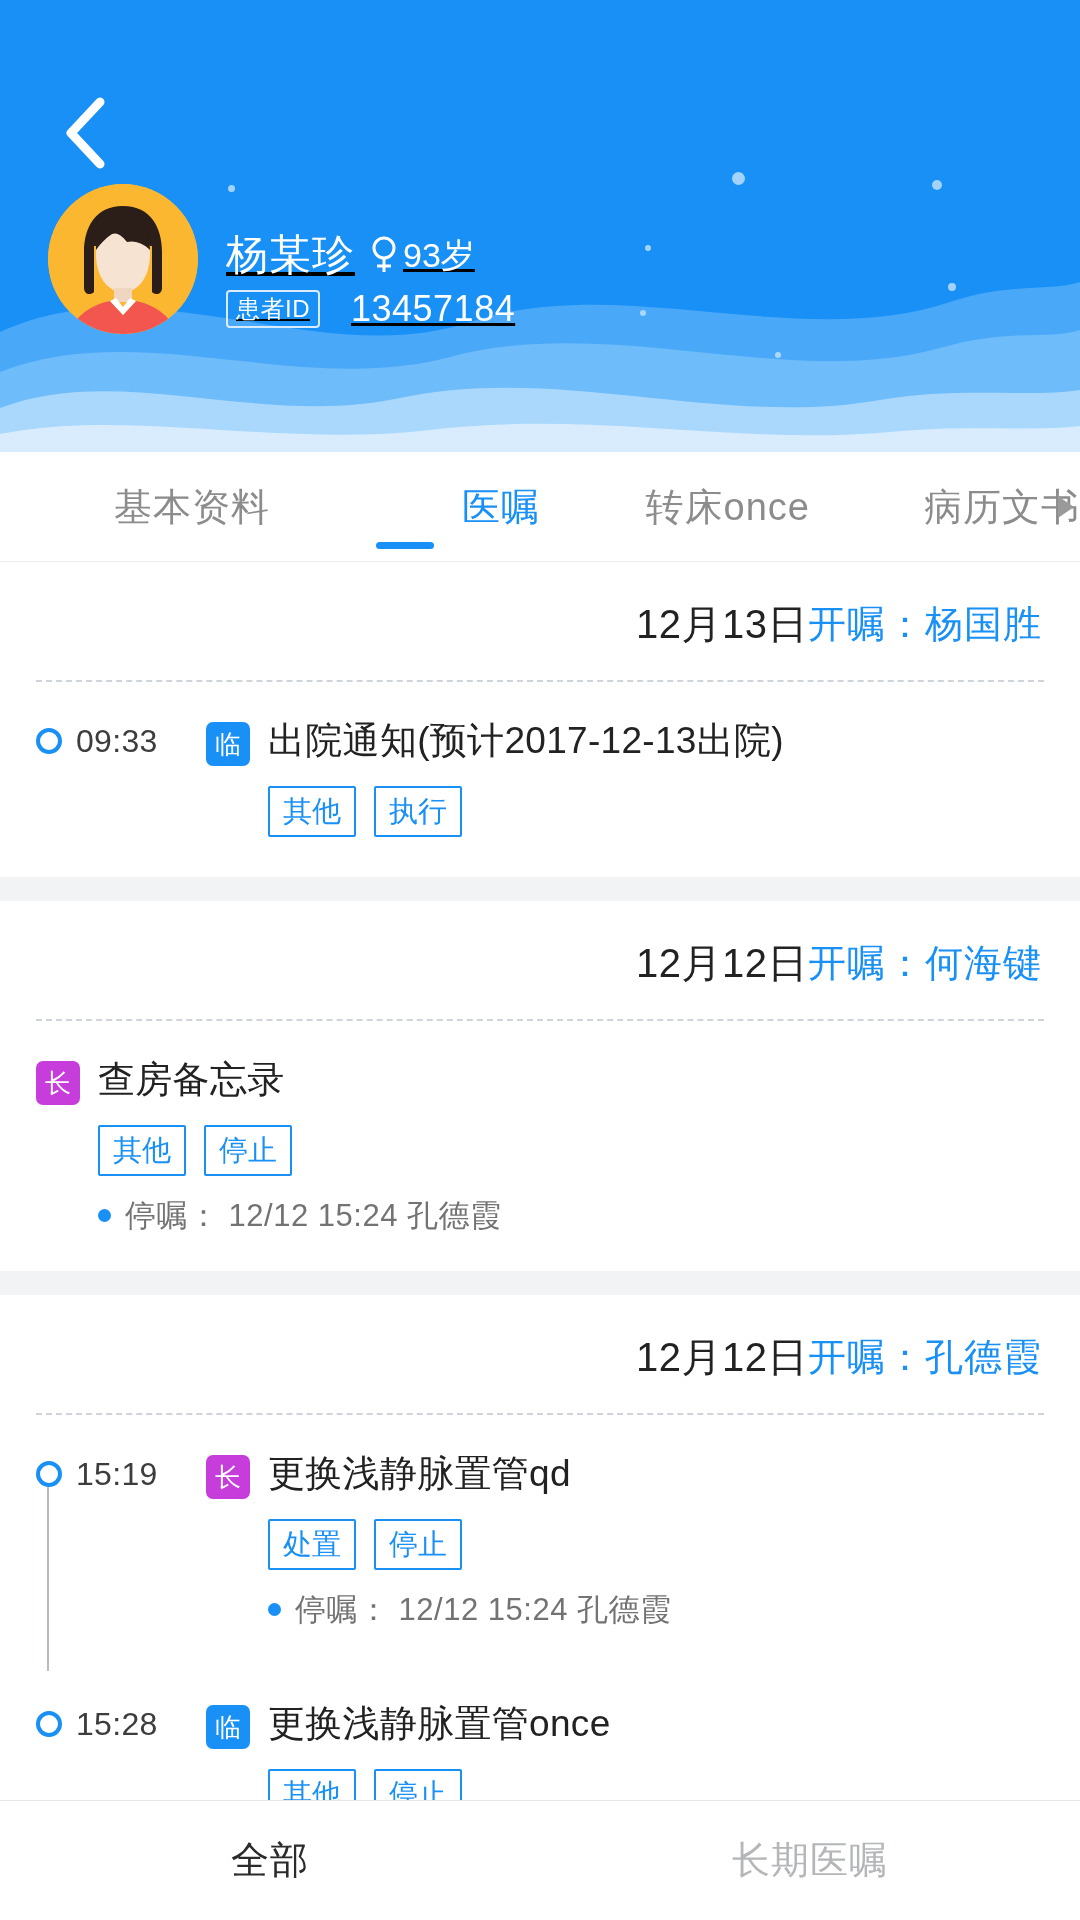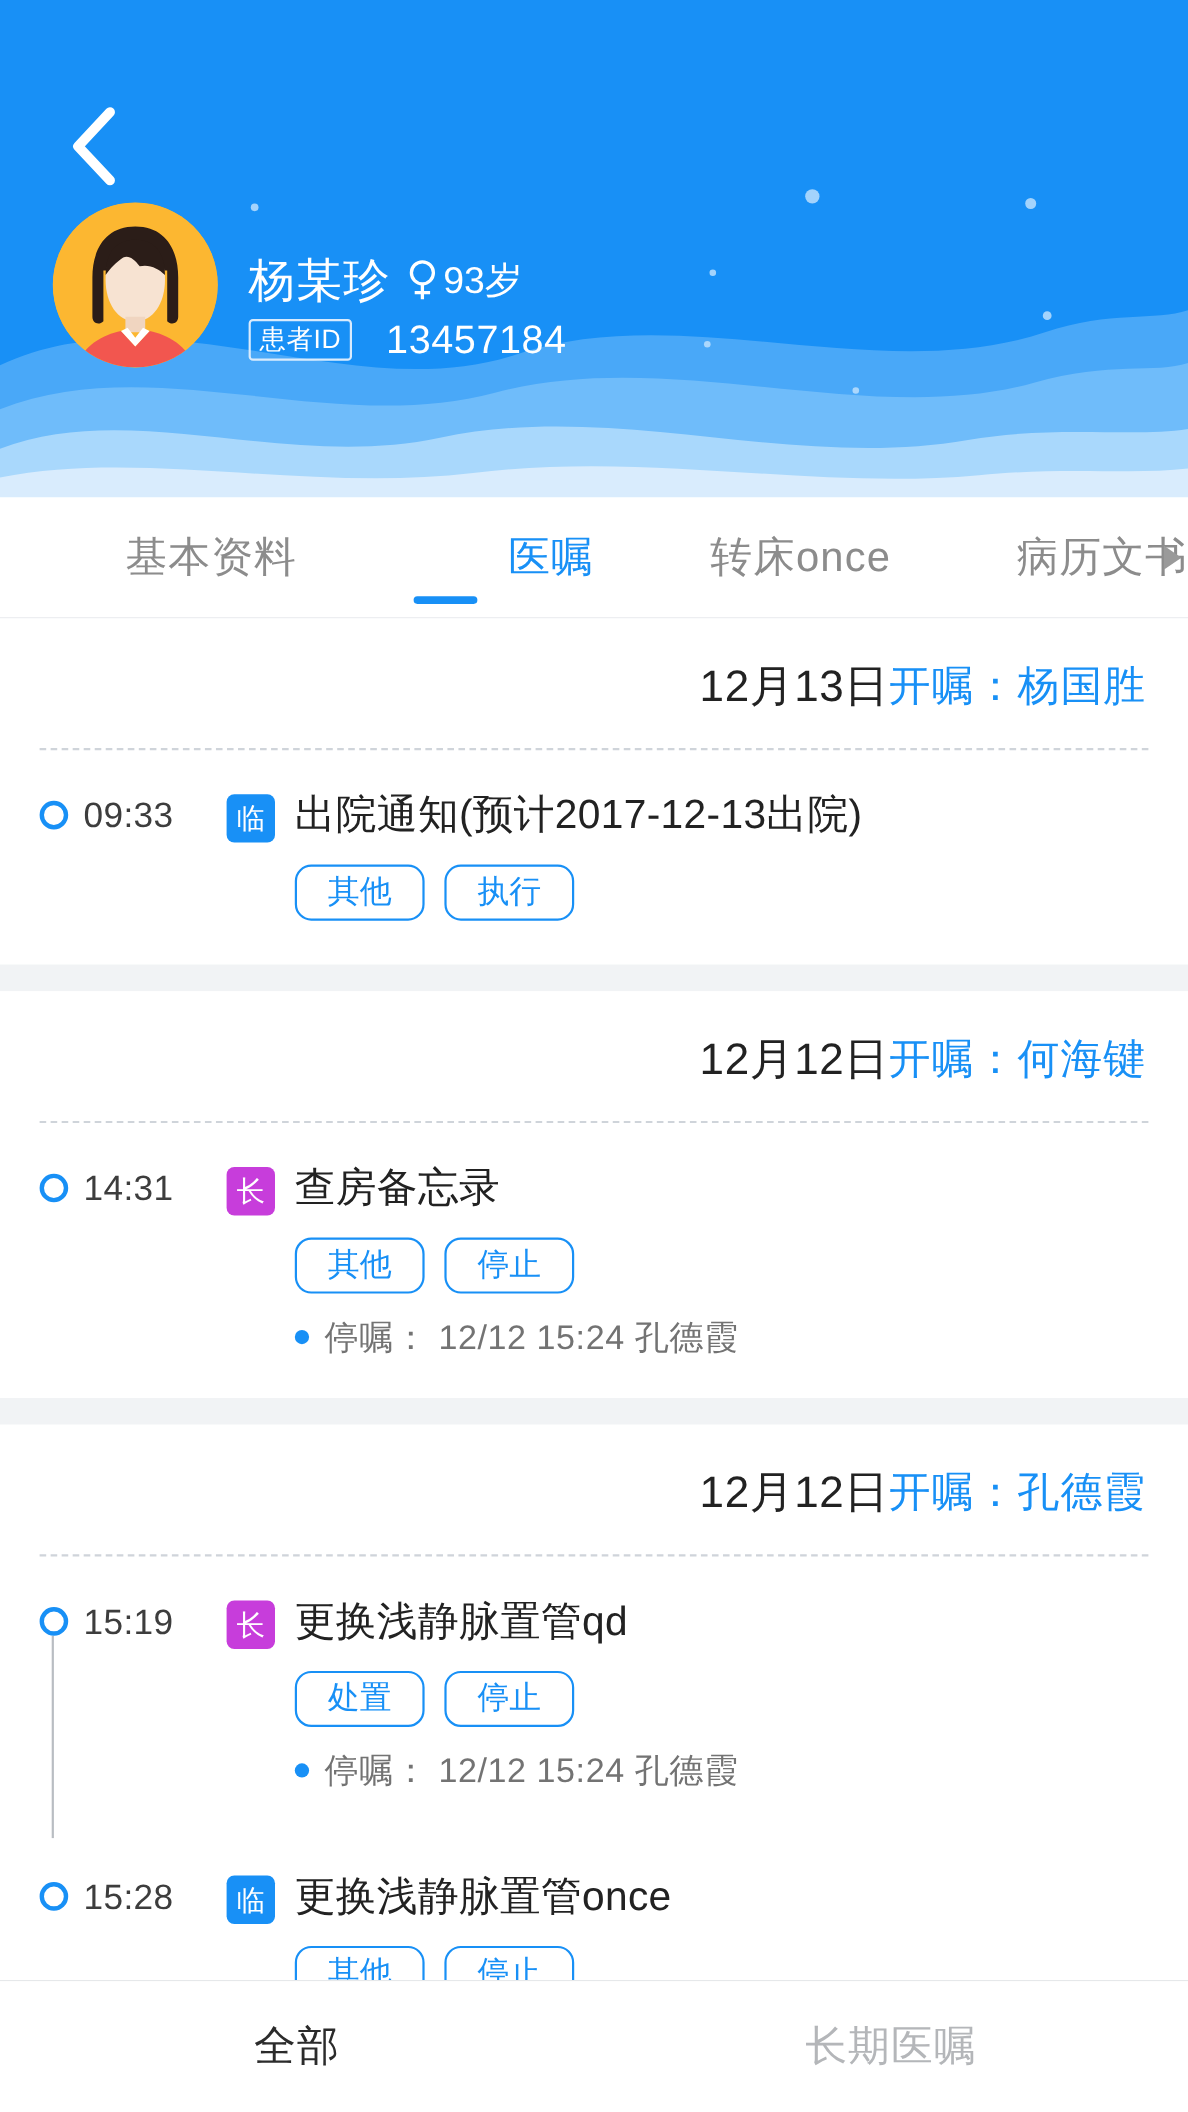--- a/index.html
+++ b/index.html
@@ -36,21 +36,21 @@
     display:flex; align-items:flex-end; gap:28px;
     z-index:4;
   }
   .avatar {
     width:150px; height:150px; border-radius:50%;
     background:#fcb731; overflow:hidden; position:relative;
     flex:0 0 150px;
   }
   .avatar svg { display:block; width:100%; height:100%; }
 
-  .patient-info { padding-bottom:6px; }
+  .patient-info { padding-bottom:6px;text-decoration:underline; }
   .patient-line1 { display:flex; align-items:center; gap:14px; margin-bottom:14px; }
   .patient-name {
     font-size:42px; color:#ffffff; font-weight:400; letter-spacing:1px;
     line-height:1;
   }
   .gender-age { display:flex; align-items:center; gap:4px; color:#ffffff; font-size:34px; line-height:1; }
   .gender-icon { display:block; }
 
   .patient-line2 { display:flex; align-items:center; gap:31px; }
   .id-badge {
@@ -143,23 +143,23 @@
     display:flex; align-items:center; justify-content:center;
     color:#ffffff; font-size:26px; line-height:1;
     margin-top:4px;
   }
   .type-badge.lin { background:#1890f6; }
   .type-badge.chang { background:#c73ddb; }
   .order-name { font-size:37px; color:#222222; line-height:1.25; letter-spacing:0.3px; }
 
   .tag-row { display:flex; gap:18px; margin-top:20px; margin-left:62px; }
   .tag {
-    border:2px solid #1890f6; border-radius:15px;
+    border:2px solid #1890f6; border-radius:2px;
     color:#1890f6; font-size:29px; line-height:1;
-    padding:9px 28px;
+    padding:9px 13px;
   }
 
   .stop-row {
     display:flex; align-items:center; gap:14px;
     margin-top:24px; margin-left:62px;
   }
   .stop-bullet { width:13px;height:13px;border-radius:50%;background:#1890f6;flex:0 0 13px; }
   .stop-text { font-size:31px; color:#737373; letter-spacing:0.5px; line-height:1; }
   .order-pad-bottom { height:10px; }
 
@@ -289,25 +289,20 @@
     <div class="gap"></div>
 
     <div class="card">
       <div class="card-head">
         <span class="card-date">12月12日</span>
         <span class="card-doctor"><span>开嘱：</span><span>何海键</span></span>
       </div>
       <div class="dash"></div>
       <div class="orders">
         <div class="order">
-          <div class="order-left">
-            <span class="tl-dot"></span>
-
-            <span class="order-time">14:31</span>
-          </div>
           <div class="order-body">
             <div class="order-title-row">
               <span class="type-badge chang">长</span>
               <span class="order-name">查房备忘录</span>
             </div>
             <div class="tag-row">
               <span class="tag">其他</span>
               <span class="tag">停止</span>
             </div>
             <div class="stop-row">

